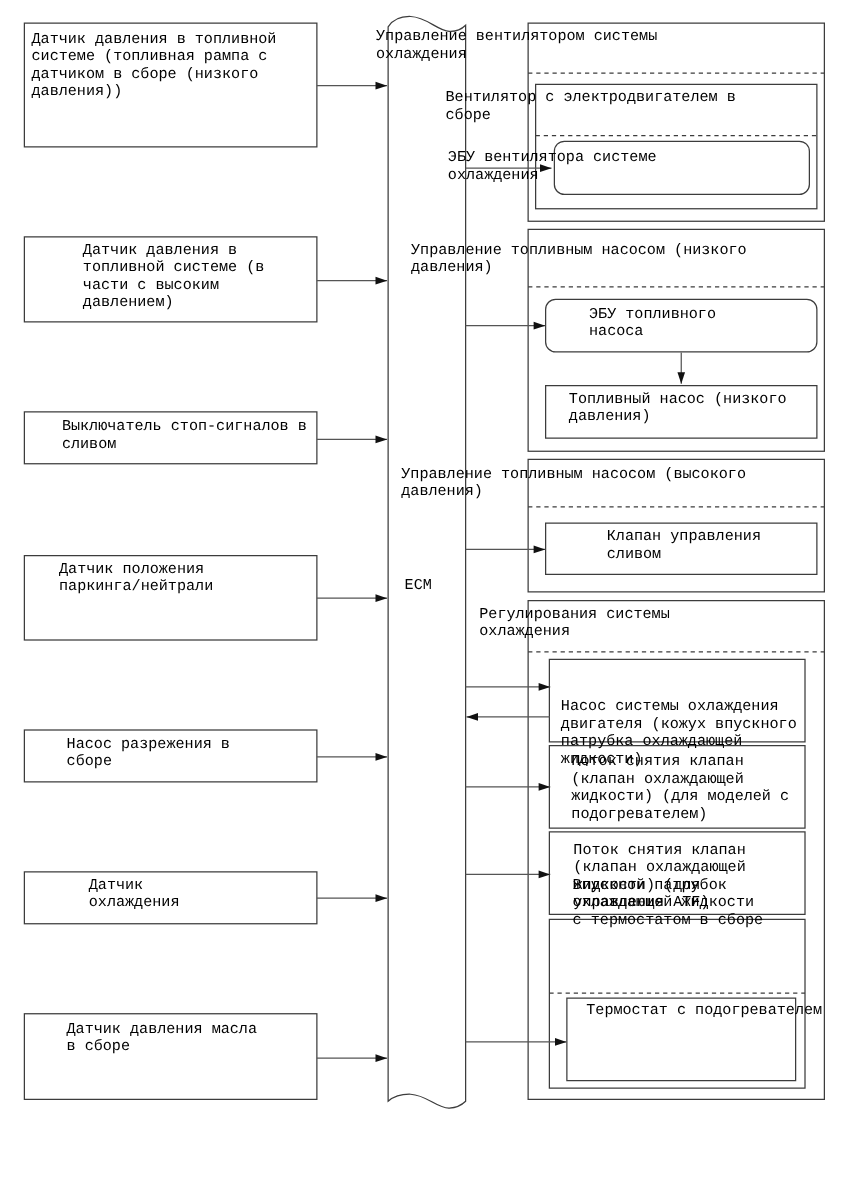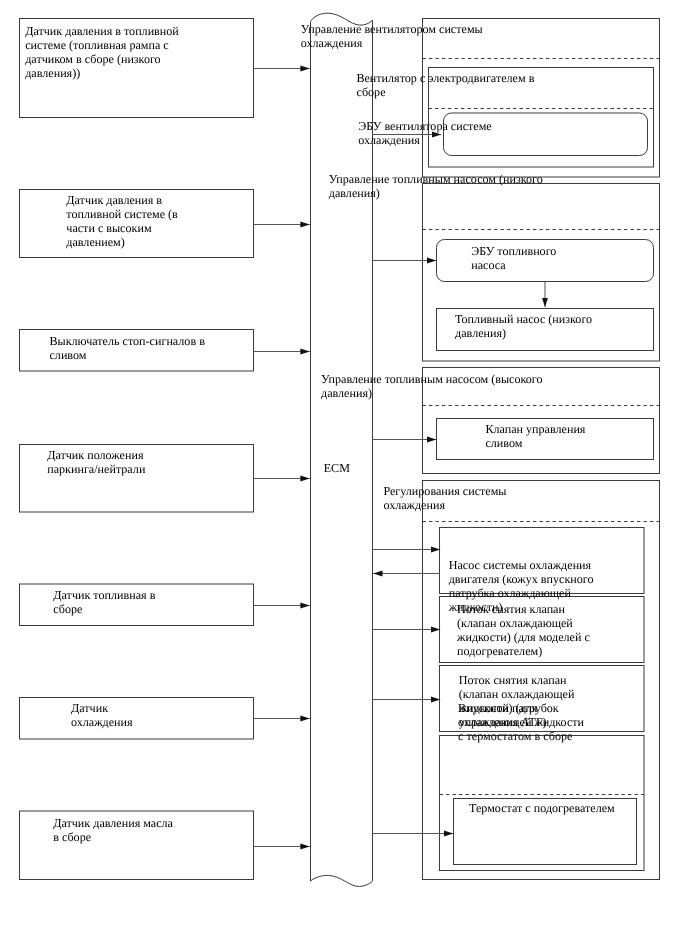--- a/index.html
+++ b/index.html
@@ -3,21 +3,21 @@
 <meta charset="utf-8">
 <title>Diagram</title>
 <style>
   html,body{margin:0;padding:0;background:#fff;}
   body{width:688px;height:949px;overflow:hidden;
        font-family:"DejaVu Sans",sans-serif;
        -webkit-font-smoothing:antialiased;
        text-rendering:geometricPrecision;}
   #stage{position:relative;width:688px;height:949px;background:#fff;overflow:hidden;}
   #gfx{position:absolute;left:0;top:0;}
-  .t{position:absolute;font-family:Liberation Serif, serif;font-size:12.1px;
+  .t{position:absolute;font-family:Liberation Mono, monospace;font-size:12.1px;
      line-height:14px;color:#000;white-space:pre;}
 </style>
 </head>
 <body>
 
 <div id="stage">
 
 <svg id="gfx" width="688" height="949" viewBox="0 0 688 949">
   <defs>
     <marker id="ah" markerWidth="10" markerHeight="7" refX="9.5" refY="3.5" orient="auto" markerUnits="userSpaceOnUse">
@@ -98,37 +98,37 @@
 датчиком в сборе (низкого
 давления))</div>
   <div class="t" style="left:66.3px;top:193.0px">Датчик давления в
 топливной системе (в
 части с высоким
 давлением)</div>
   <div class="t" style="left:49.5px;top:334.1px">Выключатель стоп-сигналов в
 сливом</div>
   <div class="t" style="left:47.2px;top:447.9px">Датчик положения
 паркинга/нейтрали</div>
-  <div class="t" style="left:53.3px;top:588.0px">Датчик топливная в
+  <div class="t" style="left:53.3px;top:588.0px">Насос разрежения в
 сборе</div>
   <div class="t" style="left:71.0px;top:700.9px">Датчик
 охлаждения</div>
   <div class="t" style="left:53.2px;top:815.9px">Датчик давления масла
 в сборе</div>
 
   <div class="t" style="left:323.7px;top:461.1px">ECM</div>
 
   <div class="t" style="left:300.8px;top:22.4px">Управление вентилятором системы
 охлаждения</div>
   <div class="t" style="left:356.4px;top:71.1px">Вентилятор с электродвигателем в
 сборе</div>
   <div class="t" style="left:358.3px;top:118.9px">ЭБУ вентилятора системе
 охлаждения</div>
 
-  <div class="t" style="left:328.8px;top:172px">Управление топливным насосом (низкого
+  <div class="t" style="left:328.8px;top:193px">Управление топливным насосом (низкого
 давления)</div>
   <div class="t" style="left:471.2px;top:244.2px">ЭБУ топливного
 насоса</div>
   <div class="t" style="left:455.1px;top:311.6px">Топливный насос (низкого
 давления)</div>
 
   <div class="t" style="left:321px;top:372.0px">Управление топливным насосом (высокого
 давления)</div>
   <div class="t" style="left:485.4px;top:422.4px">Клапан управления
 сливом</div>

